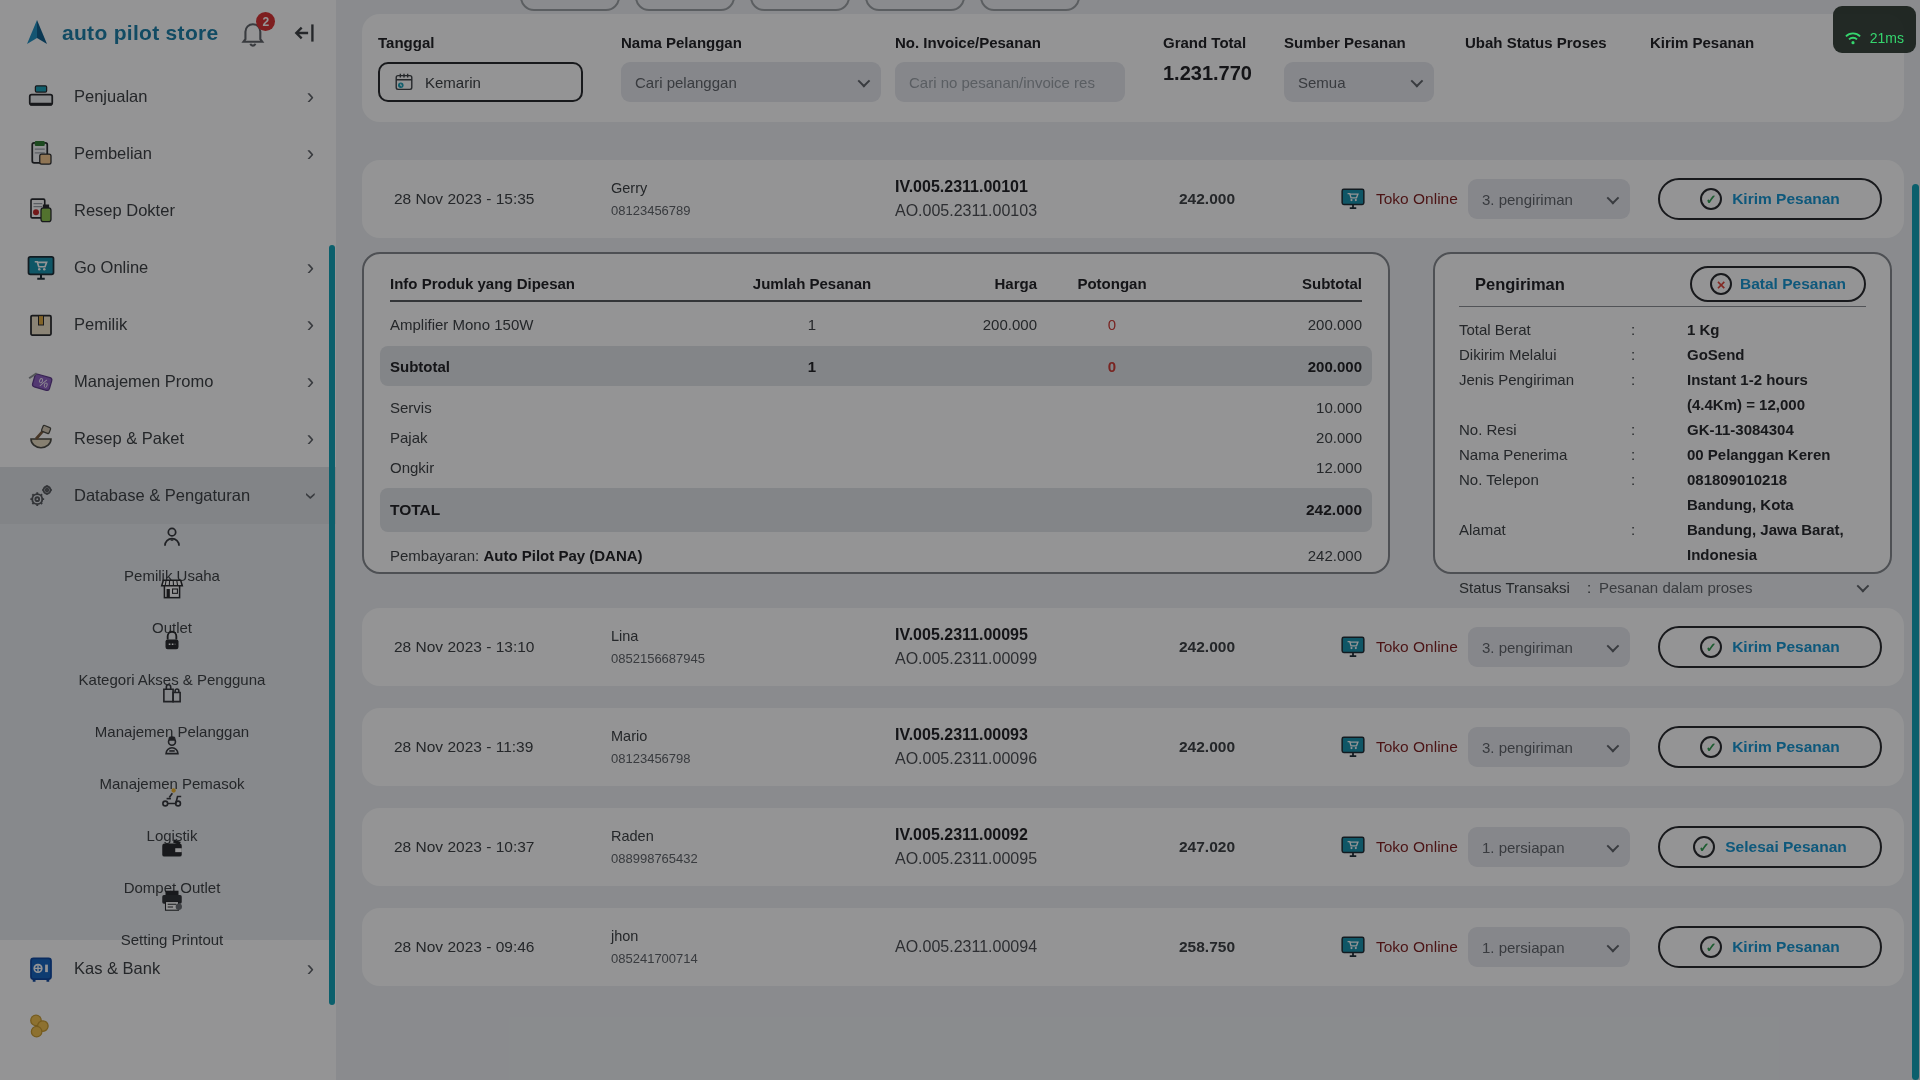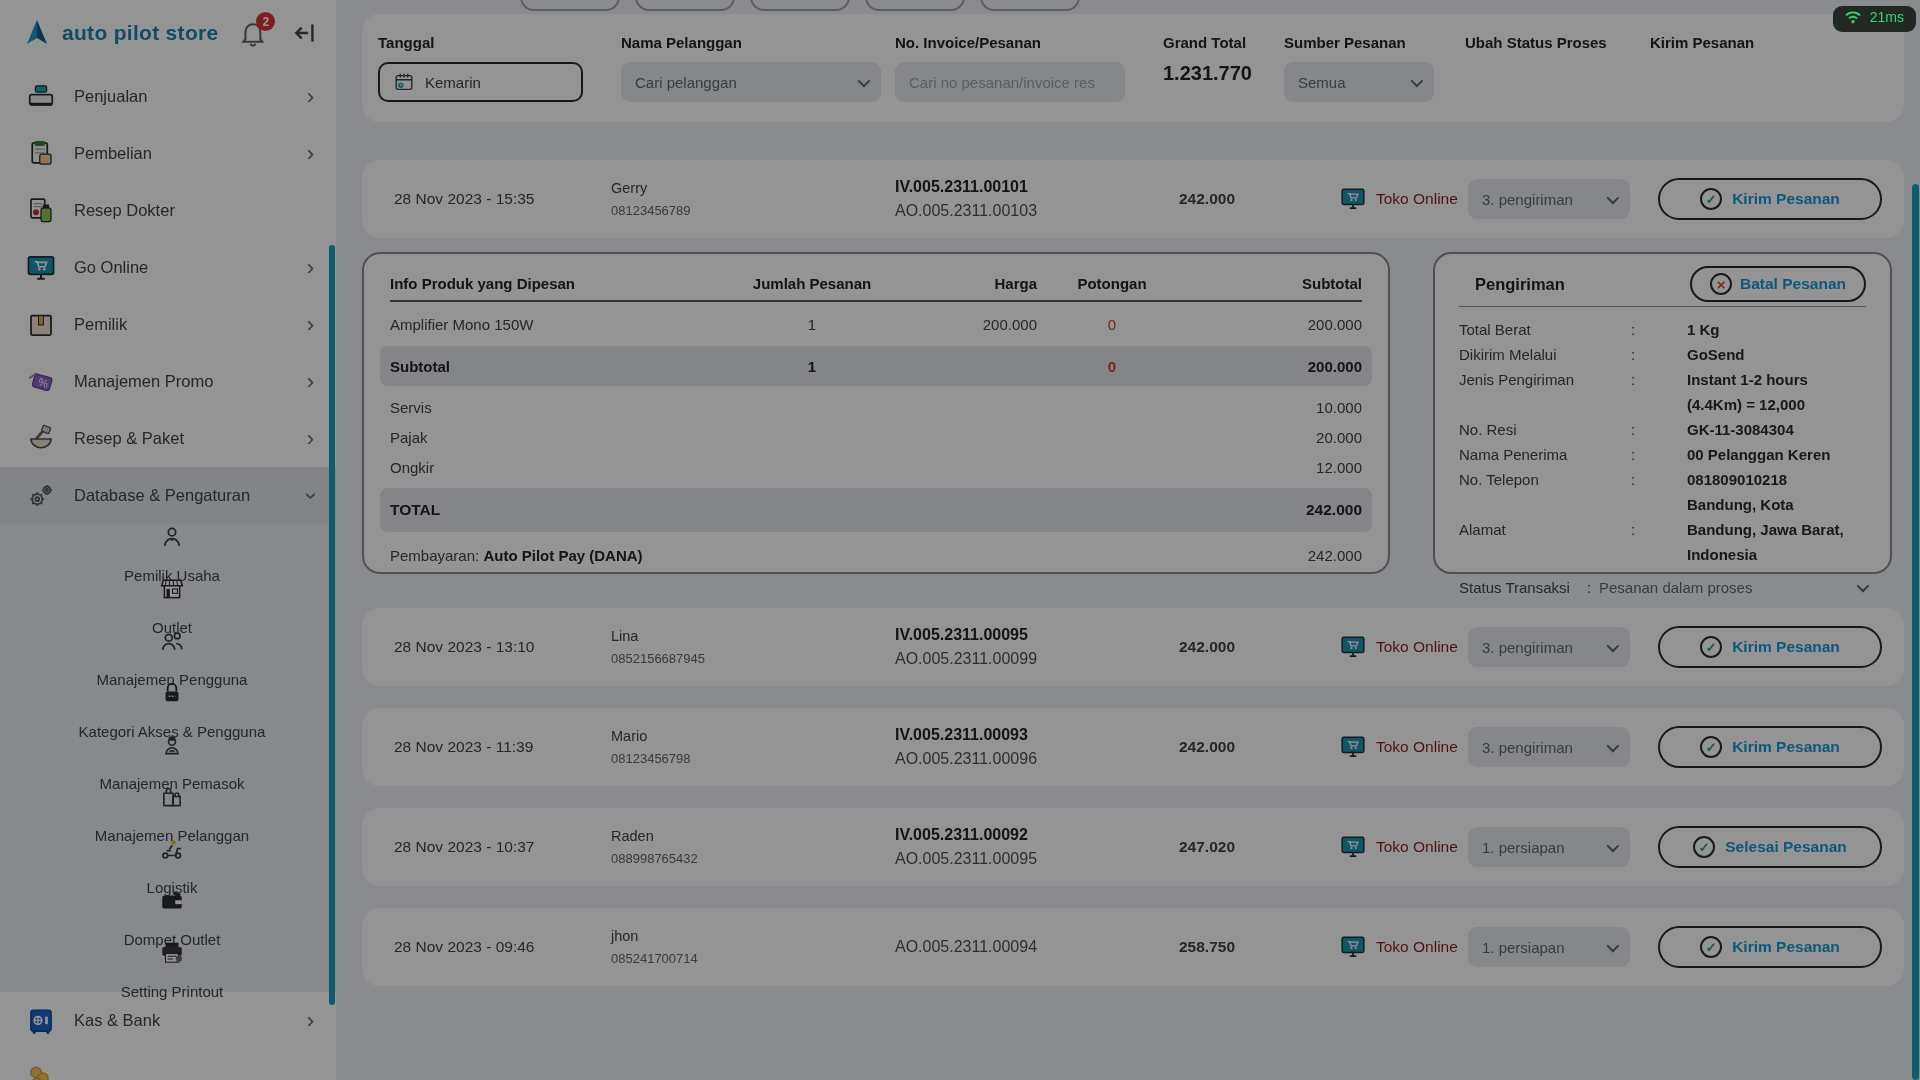--- a/index.html
+++ b/index.html
@@ -88,21 +88,21 @@
   .ship-row { display:grid; grid-template-columns:128px 12px 1fr; font-size:15px; color:#3c4043; line-height:25px; align-items:start;gap:44px; }
   .ship-row .val { font-weight:bold; color:#26282b; }
   .ship-status { display:grid; grid-template-columns:128px 12px 1fr; align-items:center; margin-top:12px; font-size:15px; color:#3c4043; }
   .ship-status .sval { display:flex; align-items:center; color:#5f6368; }
   .ship-status .cd { margin-left:auto; }
 
   .main-scroll { position:absolute; right:1px; top:184px; width:7px; height:896px; border-radius:4px; background:#0fa3b8; }
 
   
   .dim { position:absolute; inset:0; background:rgba(6,8,10,0.43); z-index:40; pointer-events:none; }
-  .latency { position:absolute; top:6px; right:4px; z-index:46; display:flex; align-items:center; gap:7px; background:rgba(18,26,22,0.88); border-radius:9px; padding:1px 12px 5px 10px; }
+  .latency { position:absolute; top:6px; right:4px; z-index:46; display:flex; align-items:center; gap:7px; background:rgba(18,26,22,0.88); border-radius:9px; padding:22px 12px 5px 10px; }
   .latency span { color:#35d66e; font-size:14px; }
   .latency svg { width:20px; height:20px; }
 </style>
 </head>
 <body>
 
 <div class="screen">
 
   <aside class="sidebar">
     <div class="sb-header">
@@ -220,53 +220,44 @@
           <svg class="icon" viewBox="0 0 24 24">
               <path d="M4 4h16l1.5 5h-19z" fill="#fff" stroke="#26282b" stroke-width="1.4"></path>
               <path d="M6.5 4l-.8 5M9.8 4l-.3 5M13.1 4l.3 5M16.4 4l.8 5" stroke="#26282b" stroke-width="1"></path>
               <rect x="5" y="9" width="14" height="11" fill="#fff" stroke="#26282b" stroke-width="1.4"></rect>
               <rect x="12.5" y="12" width="4.5" height="4" fill="none" stroke="#26282b"></rect>
               <rect x="7" y="12" width="3" height="8" fill="#26282b"></rect>
             </svg>
           <span>Outlet</span>
         </div>
         <div class="nav-item sub-item">
-          <svg class="icon" viewBox="0 0 24 24" fill="none" stroke="#33363a" stroke-width="1.6">
-              <circle cx="9" cy="9" r="3.2"></circle>
-              <path d="M3.5 20a5.5 5.5 0 0 1 11 0"></path>
-              <circle cx="16.8" cy="7.3" r="2.6"></circle>
-              <path d="M15.8 14.3a5.2 5.2 0 0 1 5.2 5.2"></path>
-            </svg>
-          <span>Manajemen Pengguna</span>
-        </div>
-        <div class="nav-item sub-item">
           <svg class="icon" viewBox="0 0 24 24">
               <path d="M8 10.5V7.5a4 4 0 0 1 8 0v3" fill="none" stroke="#26282b" stroke-width="1.7"></path>
               <rect x="6" y="10.5" width="12" height="9" rx="2" fill="#26282b"></rect>
               <path d="M9 15h6" stroke="#fff" stroke-width="1.4" stroke-dasharray="1.5 1.3"></path>
             </svg>
           <span>Kategori Akses &amp; Pengguna</span>
+        </div>
+        <div class="nav-item sub-item">
+          <svg class="icon" viewBox="0 0 24 24" fill="none" stroke="#33363a" stroke-width="1.5">
+              <path d="M4.5 8.5h8.5V20H4.5z"></path>
+              <path d="M6.8 8.5V6.4a2 2 0 0 1 4 0v2.1"></path>
+              <path d="M13 11.5h6.5V20H13z"></path>
+              <path d="M14.9 11.5V10a1.7 1.7 0 0 1 3.4 0v1.5"></path>
+            </svg>
+          <span>Manajemen Pelanggan</span>
         </div>
         <div class="nav-item sub-item">
           <svg class="icon" viewBox="0 0 24 24" fill="none" stroke="#33363a" stroke-width="1.5">
               <circle cx="12" cy="9" r="3.2"></circle>
               <path d="M8.9 7.2h6.2M9.3 6.2c.5-1.8 4.9-1.8 5.4 0" stroke-width="1.7"></path>
               <path d="M6.5 20a5.5 5.5 0 0 1 11 0z"></path>
               <path d="M9.5 17.5h5"></path>
             </svg>
           <span>Manajemen Pemasok</span>
-        </div>
-        <div class="nav-item sub-item">
-          <svg class="icon" viewBox="0 0 24 24" fill="none" stroke="#33363a" stroke-width="1.5">
-              <path d="M4.5 8.5h8.5V20H4.5z"></path>
-              <path d="M6.8 8.5V6.4a2 2 0 0 1 4 0v2.1"></path>
-              <path d="M13 11.5h6.5V20H13z"></path>
-              <path d="M14.9 11.5V10a1.7 1.7 0 0 1 3.4 0v1.5"></path>
-            </svg>
-          <span>Manajemen Pelanggan</span>
         </div>
         <div class="nav-item sub-item">
           <svg class="icon" viewBox="0 0 24 24" fill="none" stroke="#33363a" stroke-width="1.5">
               <circle cx="5.8" cy="18" r="2.2"></circle>
               <circle cx="17.6" cy="18" r="2.2"></circle>
               <path d="M8 18h7.5M15.5 18l1.6-6.5h3.4"></path>
               <path d="M9.5 12.5l2.8-4"></path>
               <circle cx="13.5" cy="6" r="2" fill="#f0b429" stroke="none"></circle>
               <path d="M7 13.5h4"></path>
             </svg>

